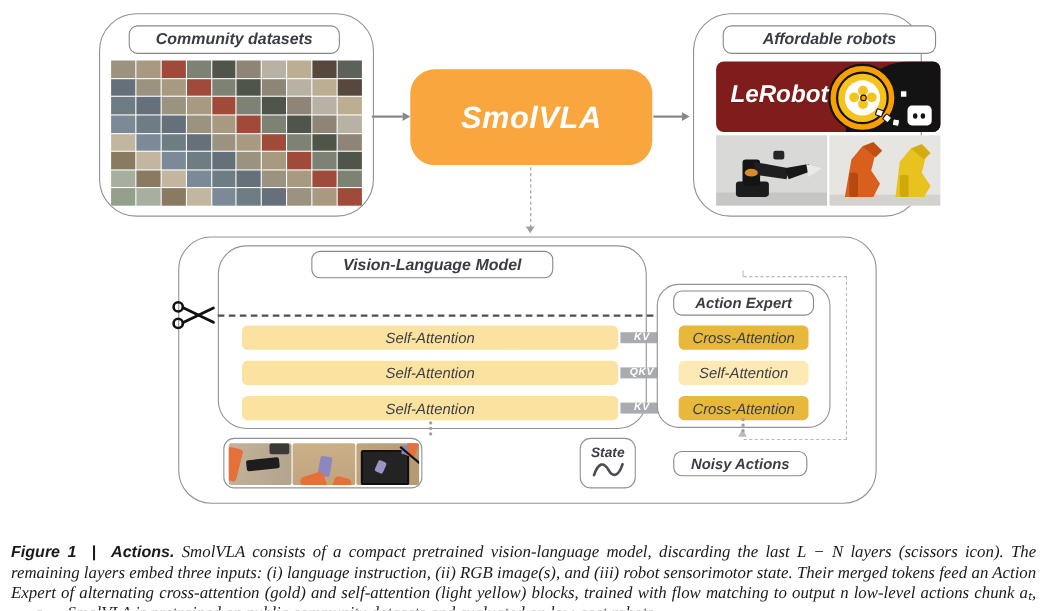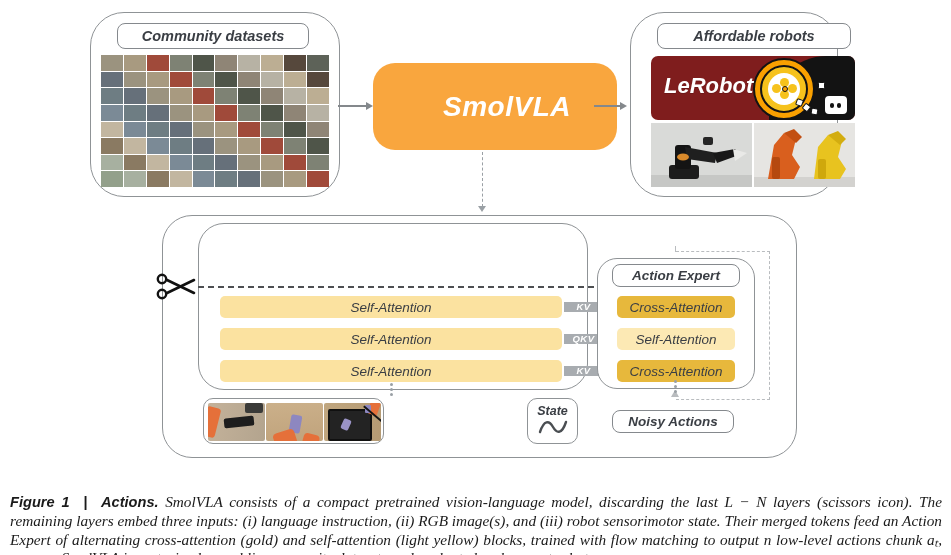--- a/index.html
+++ b/index.html
@@ -10,21 +10,21 @@
         display:flex;align-items:center;justify-content:center;font-weight:bold;
         box-sizing:border-box;white-space:nowrap;}
   
   .panel{border-radius:34px;}
   .collage{position:absolute;left:10px;top:42px;width:228px;height:132px;
            display:grid;grid-template-columns:repeat(10,1fr);grid-template-rows:repeat(8,1fr);
            gap:1px;background:#fff;}
   .collage .tile{width:100%;height:100%;}
   .smolvla{position:absolute;left:373px;top:63px;width:220px;height:87px;border-radius:22px;
            display:flex;align-items:center;justify-content:center;color:#fff;
-           font-size:28px;font-weight:bold;letter-spacing:.5px;padding-left:24px;}
+           font-size:28px;font-weight:bold;letter-spacing:.5px;}
   .harrow{position:absolute;height:1.6px;background:#84888c;}
   .ahead{position:absolute;width:0;height:0;border-top:4.5px solid transparent;
          border-bottom:4.5px solid transparent;border-left:7px solid #84888c;}
   .vdash{position:absolute;border-left:1.6px dashed #9aa0a5;}
   .dhead{position:absolute;width:0;height:0;border-left:4.5px solid transparent;
          border-right:4.5px solid transparent;border-top:6.5px solid #9aa0a5;}
   
   .lerobot{position:absolute;left:20px;top:43px;width:204px;height:64px;border-radius:7px;
            overflow:hidden;}
   .lerobot .txt{position:absolute;left:13px;top:17px;color:#fff;font-size:22px;font-weight:bold;
@@ -220,20 +220,23 @@
           <path d="M74,12 L84,8 L92,16 L86,22 Z" fill="#d3ad10"></path>
           <rect x="64" y="36" width="8" height="20" rx="2" fill="#cfa80c"></rect>
         </svg>
       </div>
     </div>
   </div>
 
   <div class="box" style="left:162px;top:215px;width:635px;height:243px;border-radius:30px;"></div>
 
   <div class="box" style="left:198px;top:223px;width:390px;height:167px;border-radius:26px;"></div>
+  <div class="pill" style="left:283px;top:228px;width:220px;height:25px;font-size:14.5px;">
+    <span>Vision-Language Model</span>
+  </div>
 
   <div style="position:absolute;left:156px;top:273px;z-index:3;">
     <svg width="42" height="28" viewBox="0 0 42 28">
       <line x1="11" y1="7" x2="38" y2="20" stroke="#111" stroke-width="2.6" stroke-linecap="round"></line>
       <line x1="11" y1="20" x2="38" y2="7" stroke="#111" stroke-width="2.6" stroke-linecap="round"></line>
       <circle cx="6" cy="6" r="4.2" fill="none" stroke="#111" stroke-width="2.4"></circle>
       <circle cx="6" cy="21" r="4.2" fill="none" stroke="#111" stroke-width="2.4"></circle>
     </svg>
   </div>
   <div class="cutline" style="left:198px;top:286px;width:396px;"></div>

